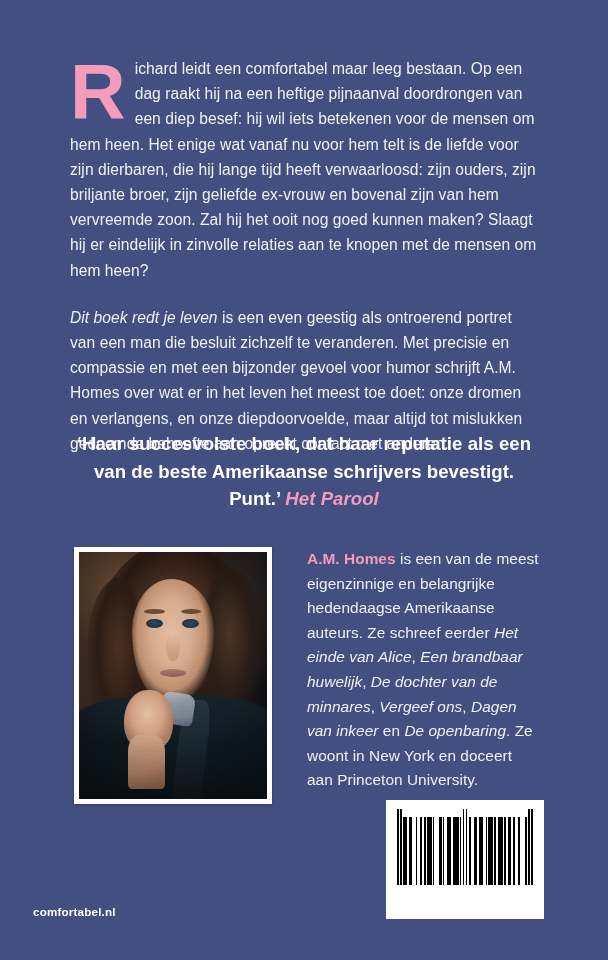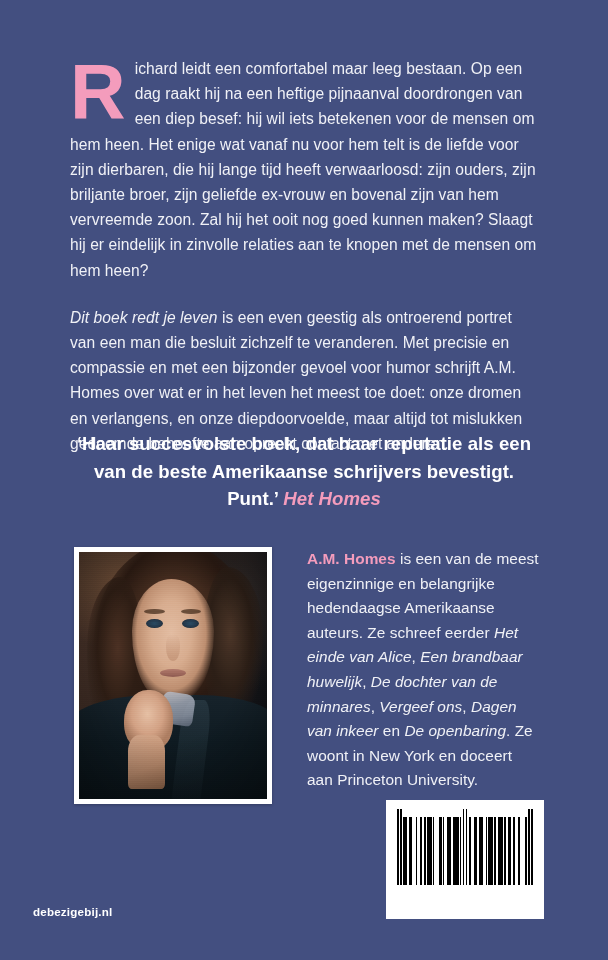--- a/index.html
+++ b/index.html
@@ -322,21 +322,21 @@
 <body>
 
 <div class="cover">
 
   <div class="blurb">
     <p class="para"><span class="dropcap">R</span><span>ichard leidt een comfortabel maar leeg bestaan. Op een dag raakt hij na een heftige pijnaanval doordrongen van een diep besef: hij wil iets betekenen voor de mensen om hem heen. Het enige wat vanaf nu voor hem telt is de liefde voor zijn dierbaren, die hij lange tijd heeft verwaarloosd: zijn ouders, zijn briljante broer, zijn geliefde ex-vrouw en bovenal zijn van hem vervreemde zoon. Zal hij het ooit nog goed kunnen maken? Slaagt hij er eindelijk in zinvolle relaties aan te knopen met de mensen om hem heen?</span></p>
 
     <p class="para"><span class="ital">Dit boek redt je leven</span><span> is een even geestig als ontroerend portret van een man die besluit zichzelf te veranderen. Met precisie en compassie en met een bijzonder gevoel voor humor schrijft A.M. Homes over wat er in het leven het meest toe doet: onze dromen en verlangens, en onze diepdoorvoelde, maar altijd tot mislukken gedoemde behoefte aan oprecht contact met anderen.</span></p>
   </div>
 
-  <div class="quote"><span>‘Haar succesvolste boek, dat haar reputatie als een van de beste Amerikaanse schrijvers bevestigt. Punt.’ </span><span class="source">Het Homes</span></div>
+  <div class="quote"><span>‘Haar succesvolste boek, dat haar reputatie als een van de beste Amerikaanse schrijvers bevestigt. Punt.’ </span><span class="source">Het Parool</span></div>
 
   <div class="photo-frame">
     <div class="photo">
       <div class="ph-bg"></div>
       <div class="ph-hair"></div>
       <div class="ph-hair-l"></div>
       <div class="ph-hair-r"></div>
       <div class="ph-coat"></div>
       <div class="ph-face"></div>
       <div class="ph-brow-l"></div>
@@ -448,15 +448,15 @@
         <span class="bar short" style="width: 1.43158px; background: transparent;"></span>
         <span class="bar short" style="width: 1.43158px; background: transparent;"></span>
         <span class="bar short" style="width: 1.43158px; background: rgb(0, 0, 0);"></span>
         <span class="bar short" style="width: 1.43158px; background: transparent;"></span>
         <span class="bar" style="width: 1.43158px; background: rgb(0, 0, 0);"></span>
         <span class="bar" style="width: 1.43158px; background: transparent;"></span>
         <span class="bar" style="width: 1.43158px; background: rgb(0, 0, 0);"></span>
       </div>
   </div>
 
-  <div class="publisher">debezigebij.nl</div>
+  <div class="publisher">comfortabel.nl</div>
 
 </div>
 
 </body></html>

